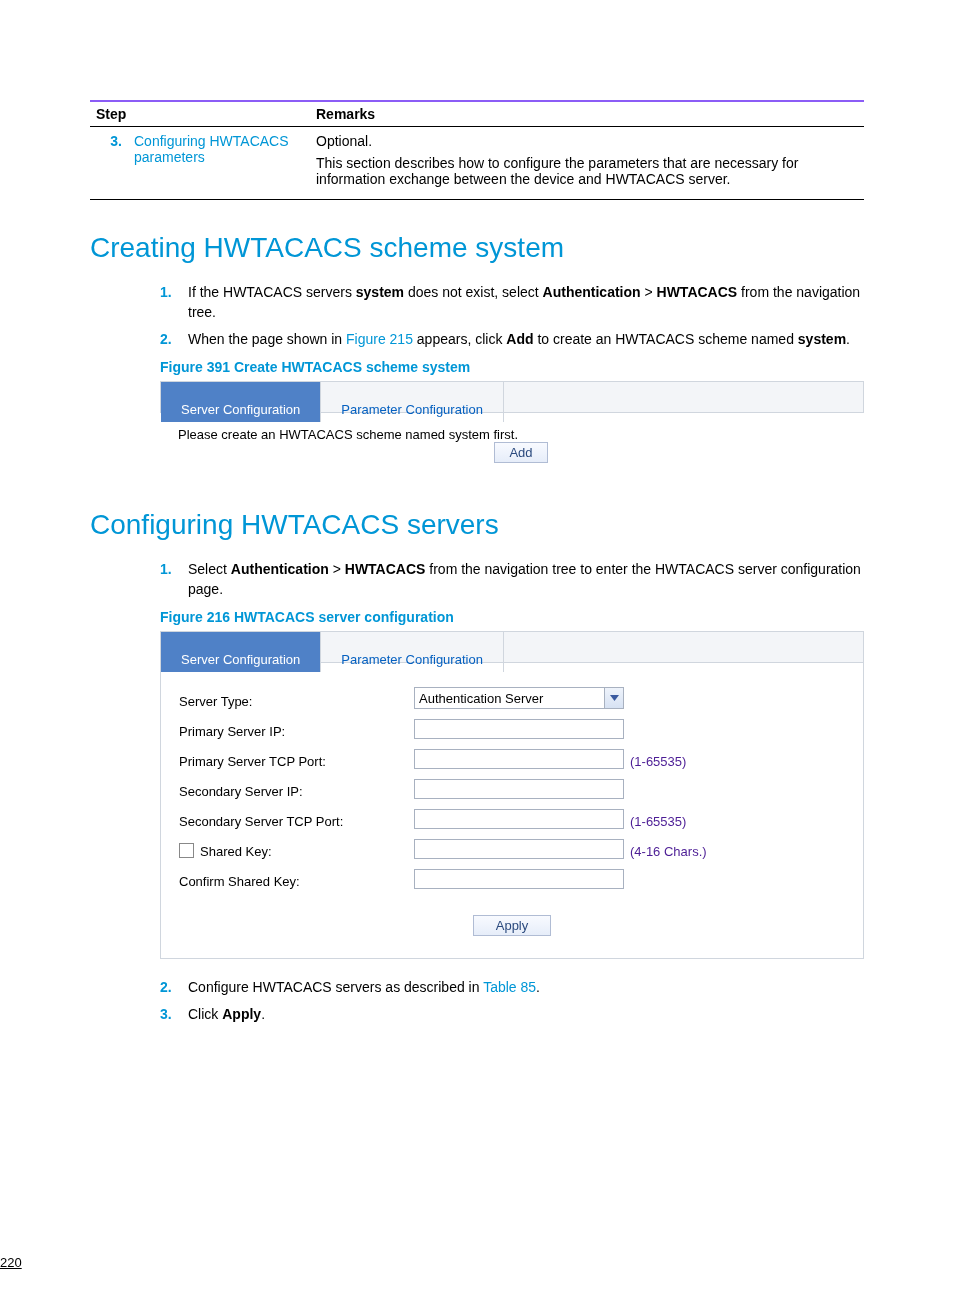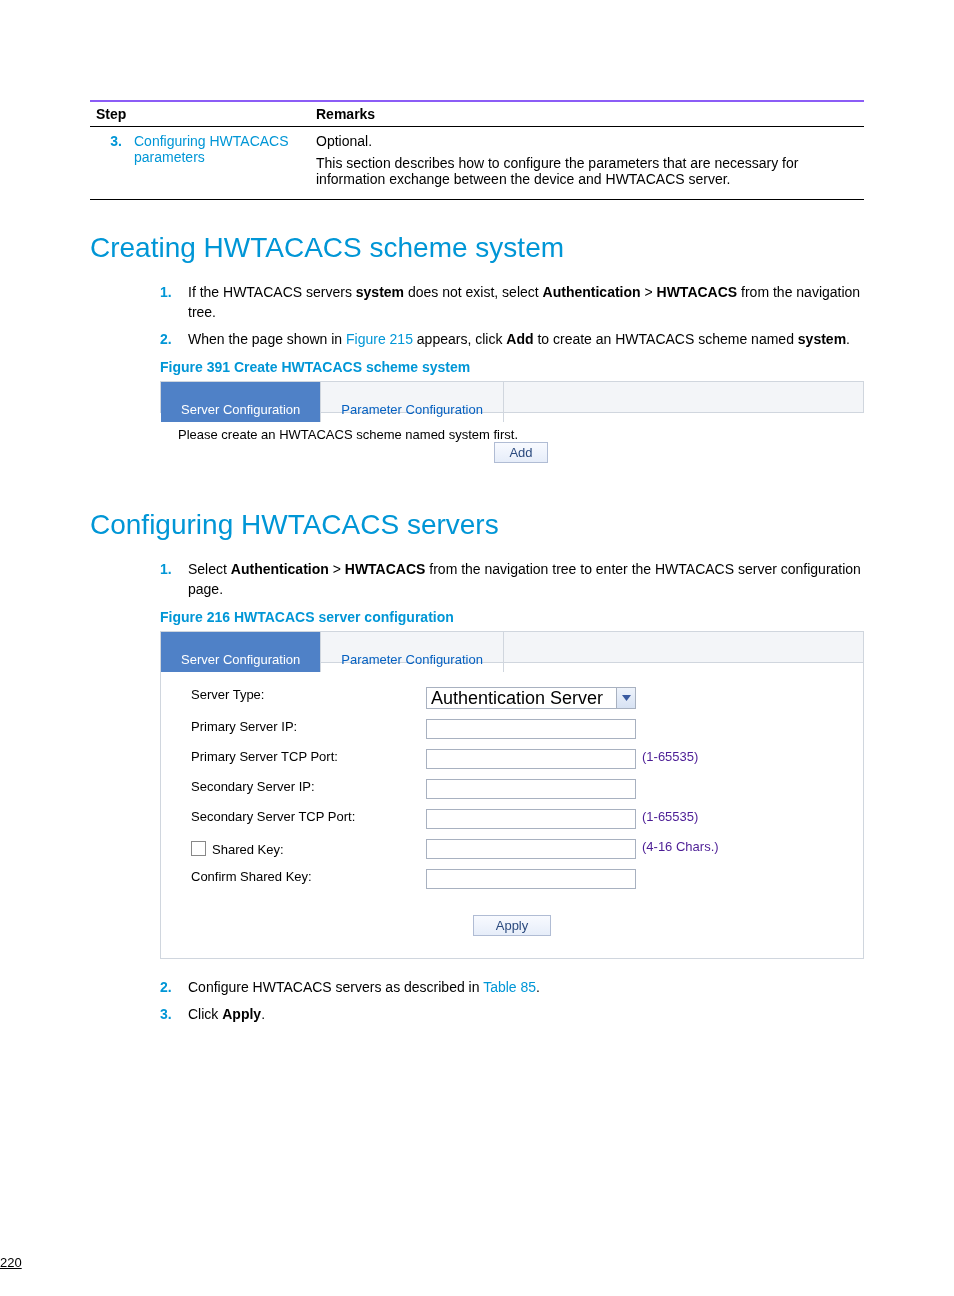--- a/index.html
+++ b/index.html
@@ -108,22 +108,22 @@
     display: inline-block;
     background: linear-gradient(#f8faff, #e6edf9);
     border: 1px solid #b0bcd4;
     color: #2b4a7e;
     padding: 2px 14px;
     font-size: 13px;
     cursor: pointer;
   }
   .form-row {
     display: flex;
-    align-items: flex-start;
-    margin: 10px 12px;
+    align-items: flex-end;
+    margin: 10px 0;
   }
   .form-label {
     width: 235px;
     color: #000;
     font-size: 13px;
   }
   .form-input {
     width: 210px;
     height: 20px;
     border: 1px solid #a8b1c0;
@@ -133,21 +133,21 @@
   }
   .form-select {
     width: 210px;
     height: 22px;
     border: 1px solid #a8b1c0;
     display: flex;
     align-items: center;
     justify-content: space-between;
     box-sizing: border-box;
     padding-left: 4px;
-    font-size: 18px;
+    font-size: 13px;
   }
   .dd-arrow {
     width: 18px;
     height: 20px;
     background: linear-gradient(#eef3fb,#d7e2f3);
     border-left: 1px solid #a8b1c0;
     display: flex; align-items: center; justify-content: center;
     color: #3a5aa0;
   }
   .hint {

